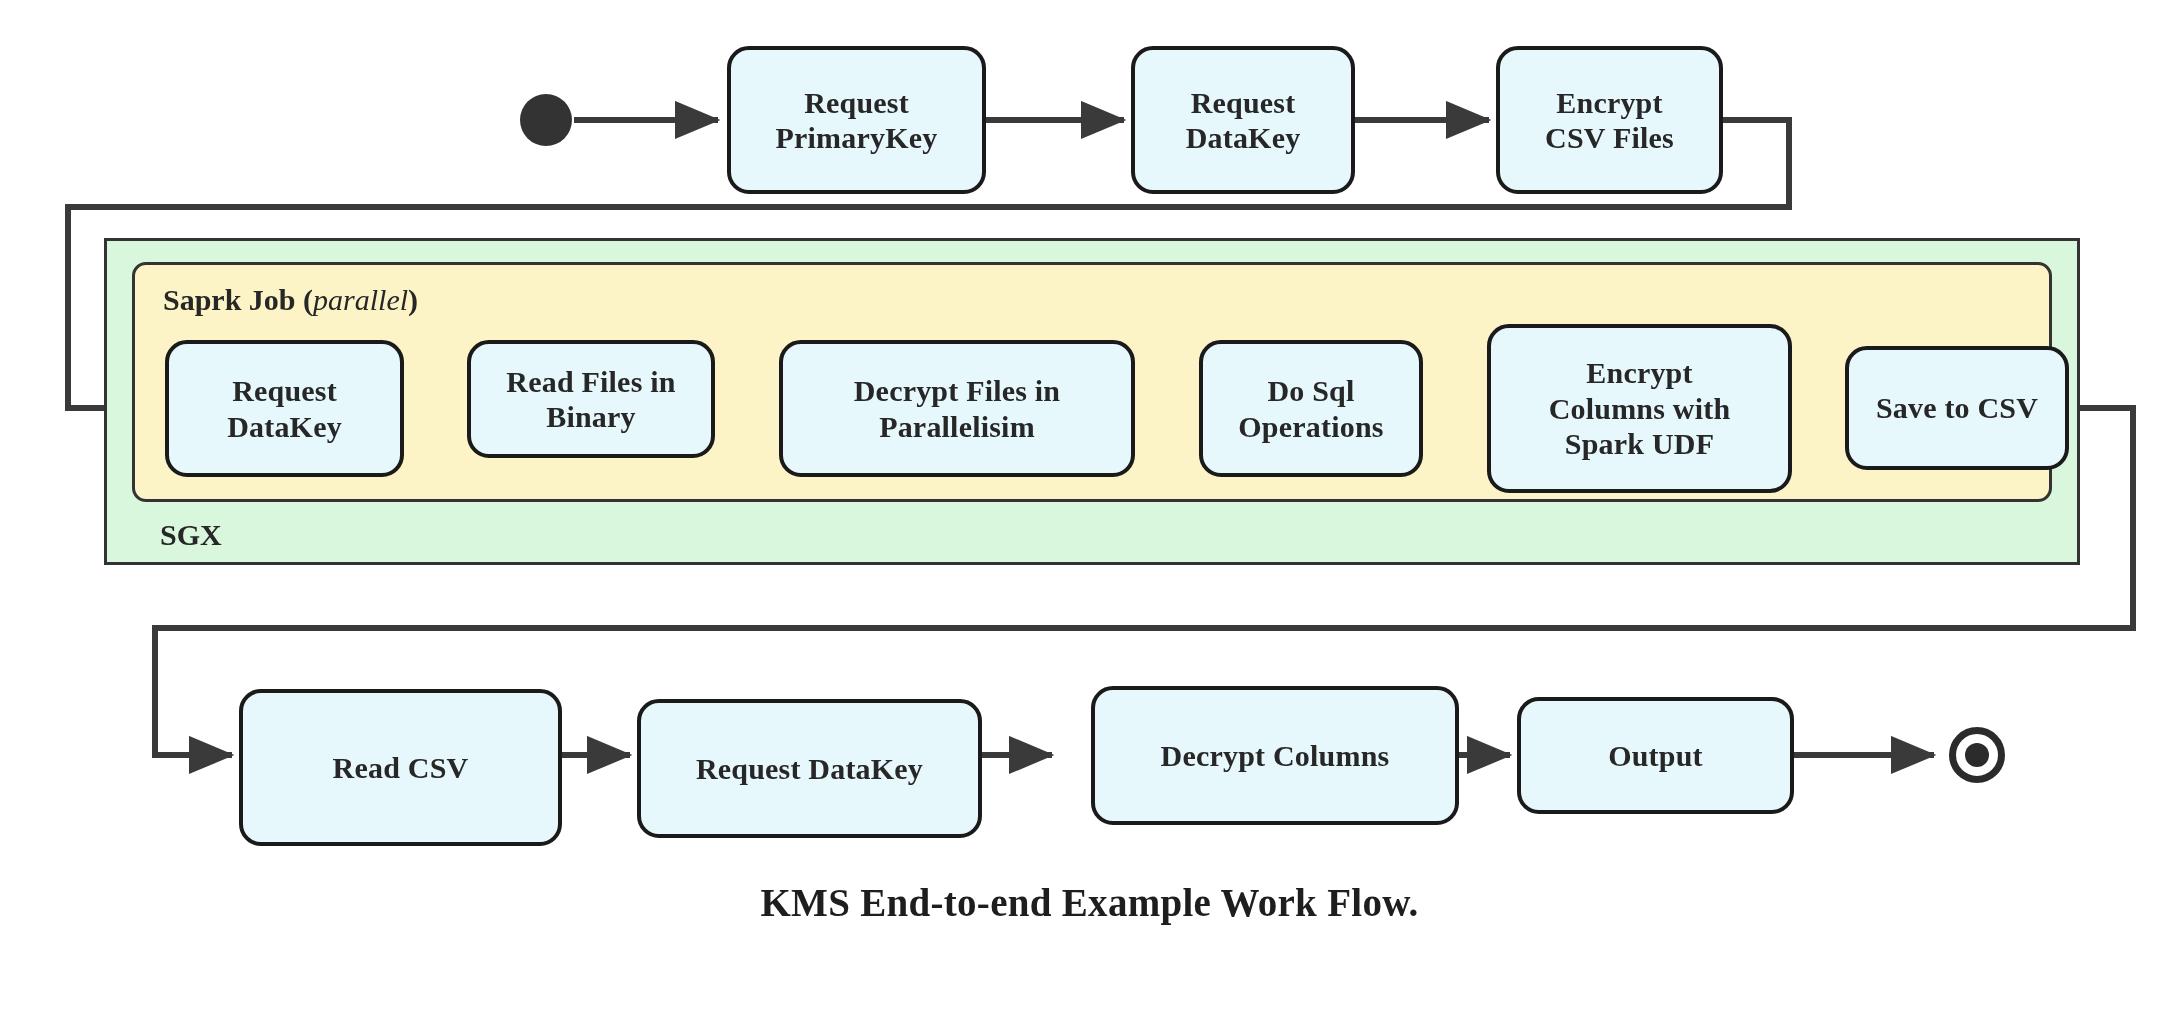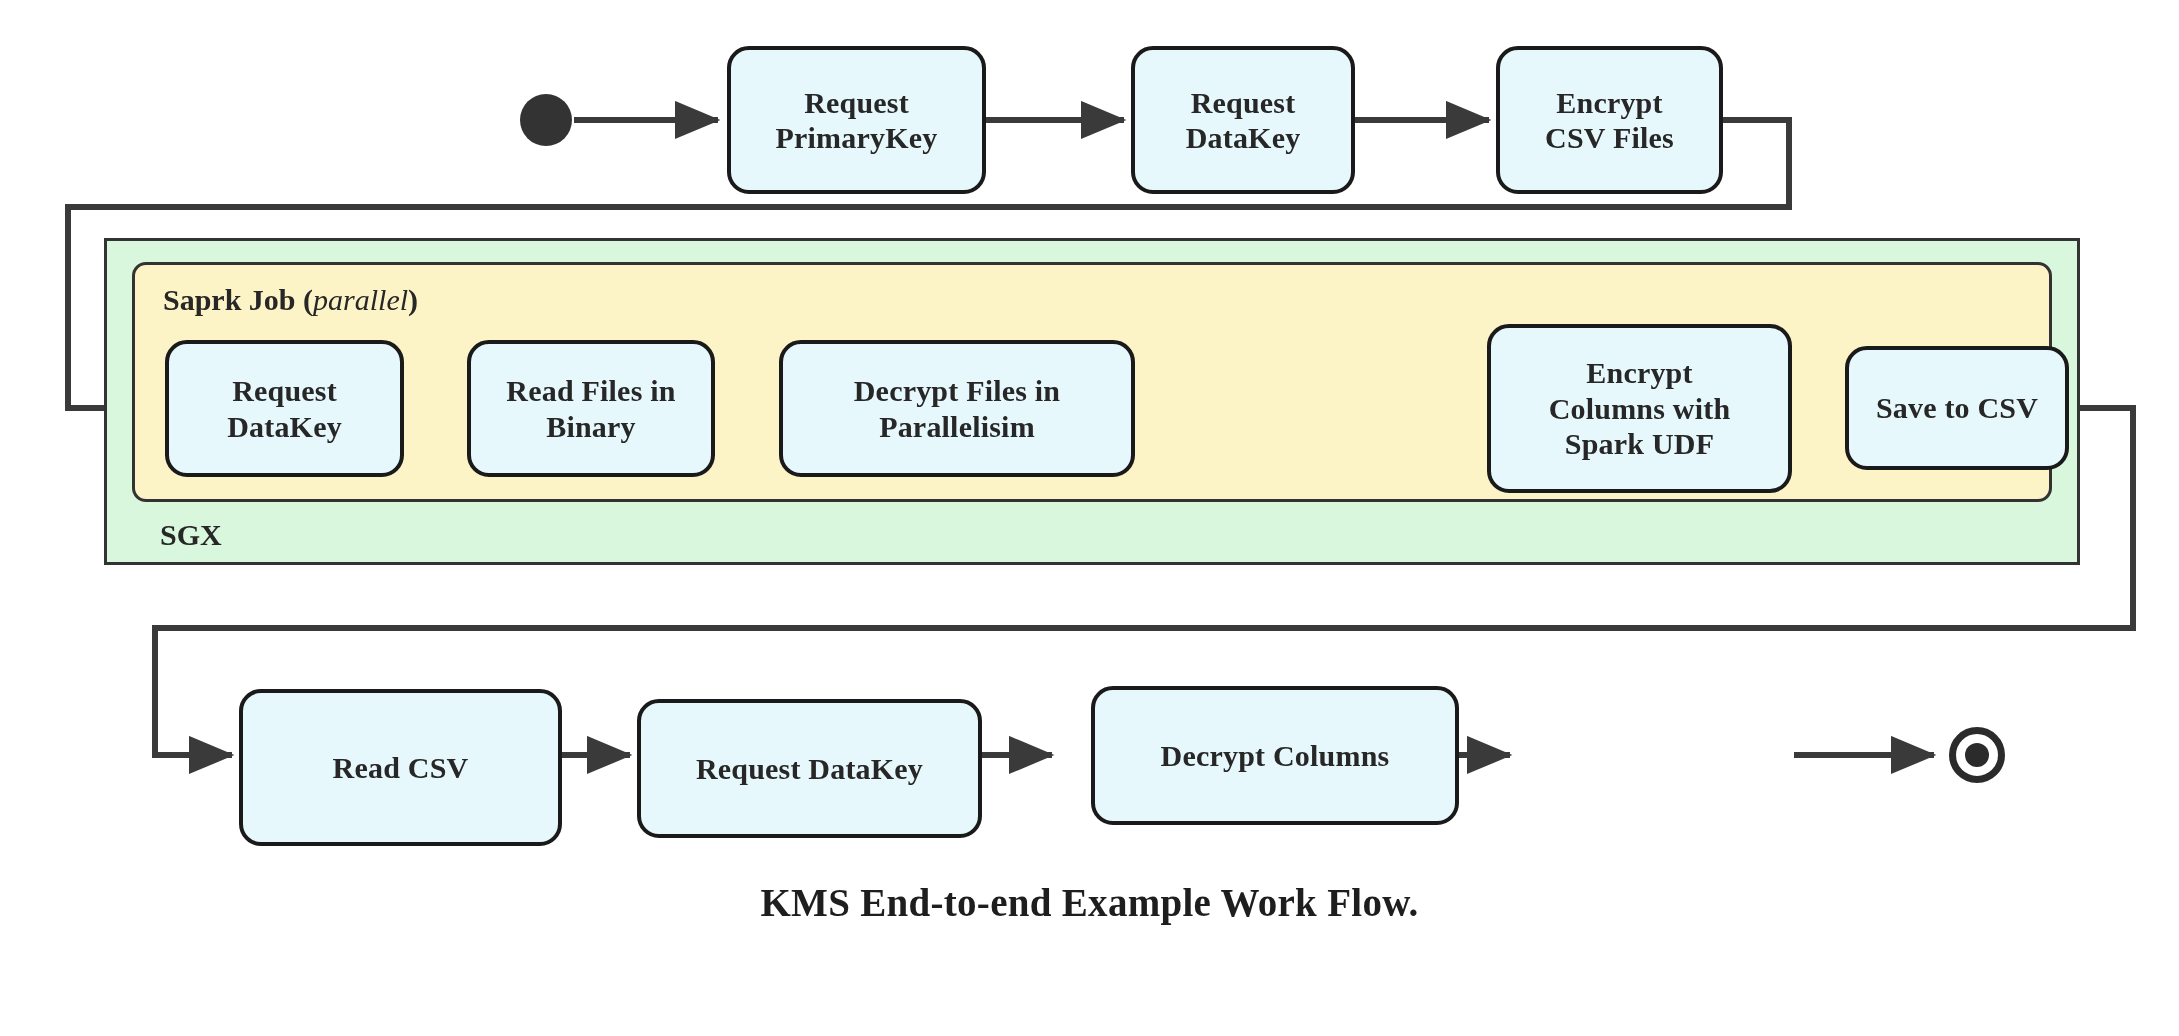--- a/index.html
+++ b/index.html
@@ -180,34 +180,40 @@
     </span>
   </div>
 
   <div class="node" style="left:165px; top:340px; width:239px; height:137px;">
     <span>
       <span>Request</span><br>
       <span>DataKey</span>
     </span>
   </div>
 
-  <div class="node" style="left:467px; top:340px; width:248px; height:137px;">
+  <div class="node" style="left:467px; top:340px; width:248px; height:118px;">
     <span>
       <span>Read Files in</span><br>
       <span>Binary</span>
     </span>
   </div>
 
   <div class="node" style="left:779px; top:340px; width:356px; height:137px;">
     <span>
       <span>Decrypt Files in</span><br>
       <span>Parallelisim</span>
     </span>
   </div>
 
+  <div class="node" style="left:1199px; top:340px; width:224px; height:137px;">
+    <span>
+      <span>Do Sql</span><br>
+      <span>Operations</span>
+    </span>
+  </div>
 
   <div class="node" style="left:1487px; top:324px; width:305px; height:169px;">
     <span>
       <span>Encrypt</span><br>
       <span>Columns with</span><br>
       <span>Spark UDF</span>
     </span>
   </div>
 
   <div class="node" style="left:1845px; top:346px; width:224px; height:124px;">
@@ -227,20 +233,25 @@
       <span>Request DataKey</span>
     </span>
   </div>
 
   <div class="node" style="left:1059px; top:686px; width:368px; height:139px;margin-left:32px;">
     <span>
       <span>Decrypt Columns</span>
     </span>
   </div>
 
+  <div class="node" style="left:1517px; top:697px; width:277px; height:117px;">
+    <span>
+      <span>Output</span>
+    </span>
+  </div>
 
   <div id="end-node" style="left:1949px; top:727px;">
     <span class="inner-dot"></span>
   </div>
 
   <div id="caption">KMS End-to-end Example Work Flow.</div>
 
 </div>
 
 </body></html>

